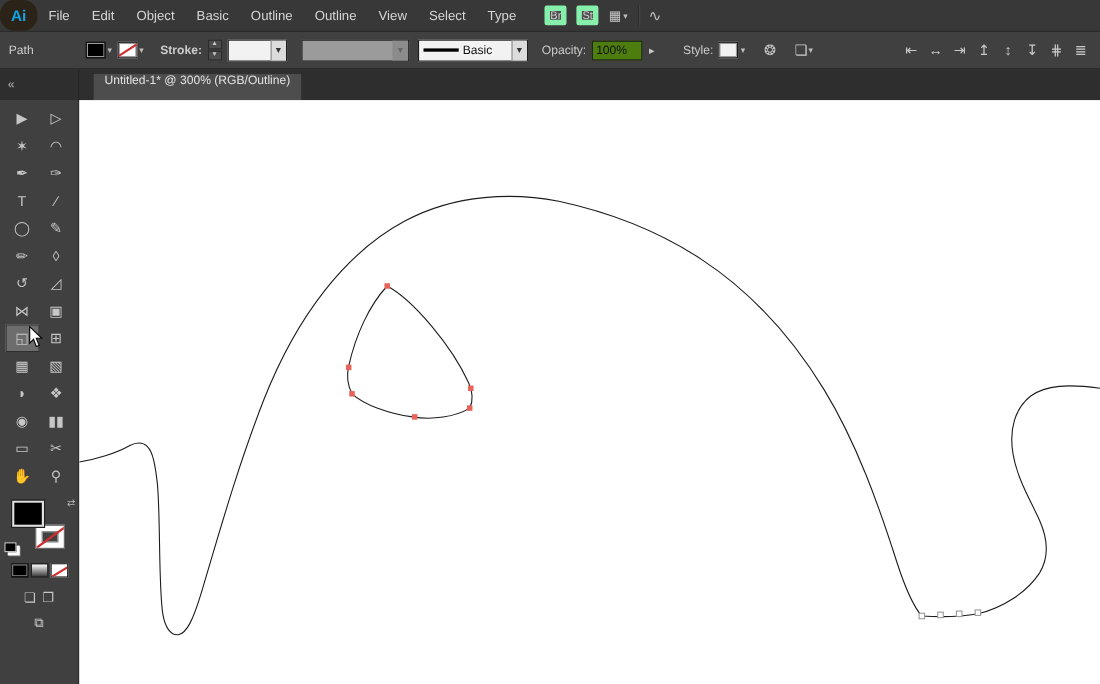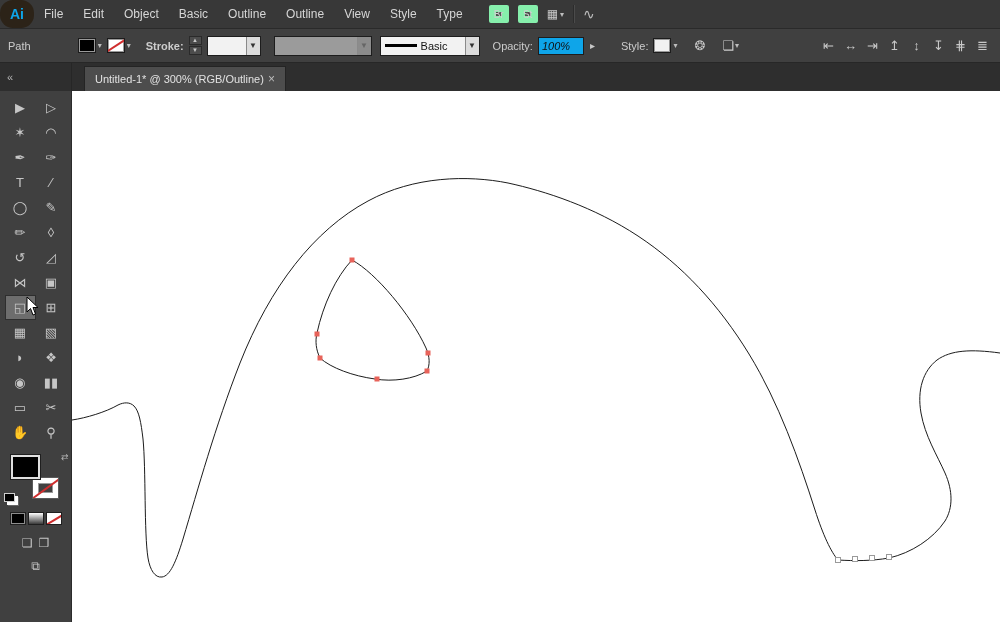--- a/index.html
+++ b/index.html
@@ -9,21 +9,21 @@
     -webkit-font-smoothing:antialiased;
   }
   
   .menubar{height:28px;background:#383838;border-bottom:1px solid #2a2a2a;
     display:flex;align-items:center;color:#d6d6d6;font-size:12px;}
   .logo{width:34px;height:28px;background:#2c2318;color:#0ea5e9;font-weight:bold;
     font-size:14px;display:flex;align-items:center;justify-content:center;border-radius:13px;}
   .menus{display:flex;align-items:center;}
   .menu-item{padding:0 10px;cursor:default;}
   .mb-right{margin-left:16px;display:flex;align-items:center;gap:9px;}
-  .mb-btn{background:#4d4d4d;border:7px solid #86efac;color:#cfcfcf;font-size:10px;
+  .mb-btn{background:#4d4d4d;border:5px solid #86efac;color:#cfcfcf;font-size:10px;
     width:20px;height:18px;border-radius:2px;display:flex;align-items:center;justify-content:center;padding:0;}
   .mb-ws{display:flex;align-items:center;gap:2px;color:#c9c9c9;font-size:12px;}
   .mb-sep{width:1px;height:18px;background:#2c2c2c;box-shadow:1px 0 0 #4b4b4b;}
   .mb-swoosh{color:#b9b9b9;font-size:14px;}
   
   .control-bar{height:33px;background:#404040;border-bottom:1px solid #272727;
     display:flex;align-items:center;font-size:11px;color:#cccccc;padding:0 8px;gap:5px;justify-content:center;}
   .cb-label{white-space:nowrap;}
   .gap-lg{margin-left:42px;}
   .swatch-btn{display:flex;align-items:center;gap:2px;}
@@ -41,33 +41,33 @@
   .combo-val{flex:1;padding:0 4px;color:#111;font-size:11px;}
   .combo-arrow{width:13px;align-self:stretch;background:#dcdcdc;border-left:1px solid #8a8a8a;
     color:#333;font-size:8px;display:flex;align-items:center;justify-content:center;}
   .combo.w-sw{width:52px;}
   .combo.w-profile{width:96px;}
   .combo.w-brush{width:98px;}
   .combo.disabled{background:#9b9b9b;}
   .combo.disabled .combo-arrow{background:#8c8c8c;color:#666;}
   .line-sample{width:32px;height:3px;background:#000;margin:0 4px;flex:none;}
   .brush-name{color:#111;font-size:11px;flex:1;}
-  .field{width:38px;height:16px;background:#0ea5e9;border:1px solid #1d1d1d;color:#111;
-    display:flex;align-items:center;padding:0 3px;font-size:11px;font-style:italic;}
+  .field{width:38px;height:16px;background:#4d7c0f;border:1px solid #1d1d1d;color:#111;
+    display:flex;align-items:center;padding:0 3px;font-size:11px;}
   .mini-btn{background:none;border:none;color:#c9c9c9;font-size:10px;padding:0 1px;}
   .cb-icon{background:none;border:none;color:#c9c9c9;font-size:13px;
     display:flex;align-items:center;gap:1px;padding:0;}
   .align-group{margin-left:auto;display:flex;align-items:center;gap:3px;}
   .align-btn{background:none;border:none;color:#c9c9c9;font-size:13px;width:19px;padding:0;}
   
   .tab-strip{height:28px;background:#2e2e2e;display:flex;align-items:stretch;}
   .collapse{width:72px;display:flex;align-items:center;color:#b5b5b5;font-size:11px;
     padding-left:7px;box-sizing:border-box;border-right:1px solid #262626;}
   .doc-tab{margin-left:12px;margin-top:3px;background:#4d4d4d;border:1px solid #242424;border-bottom:none;
-    color:#e2e2e2;font-size:11px;display:flex;align-items:center;gap:4px;padding:0 10px;}
+    color:#e2e2e2;font-size:11px;display:flex;align-items:flex-end;gap:28px;padding:0 10px;flex-direction:column;}
   .tab-close{color:#bbbbbb;font-size:12px;}
   
   .main{display:flex;height:532px;}
   .toolbar{width:72px;background:#404040;border-right:1px solid #2b2b2b;box-sizing:border-box;
     padding-top:4px;flex:none;}
   .tools{display:grid;grid-template-columns:31px 31px;justify-content:center;}
   .tool{height:25px;background:none;border:none;color:#c6c6c6;font-size:13px;padding:0;
     display:flex;align-items:center;justify-content:center;}
   .tool.selected{background:#6d6d6d;box-shadow:inset 0 0 0 1px #2e2e2e;}
   .tool-glyph{pointer-events:none;}
@@ -105,21 +105,21 @@
   <div class="logo">Ai</div>
   <nav class="menus">
 
   <span class="menu-item">File</span>
       <span class="menu-item">Edit</span>
       <span class="menu-item">Object</span>
       <span class="menu-item">Basic</span>
       <span class="menu-item">Outline</span>
       <span class="menu-item">Outline</span>
       <span class="menu-item">View</span>
-      <span class="menu-item">Style</span>
+      <span class="menu-item">Select</span>
       <span class="menu-item">Type</span>
     </nav>
   <div class="mb-right">
     <button class="mb-btn">Br</button>
     <button class="mb-btn">St</button>
     <span class="mb-ws">
       <span>▦</span>
       <span class="caret">▾</span>
     </span>
     <span class="mb-sep"></span>

